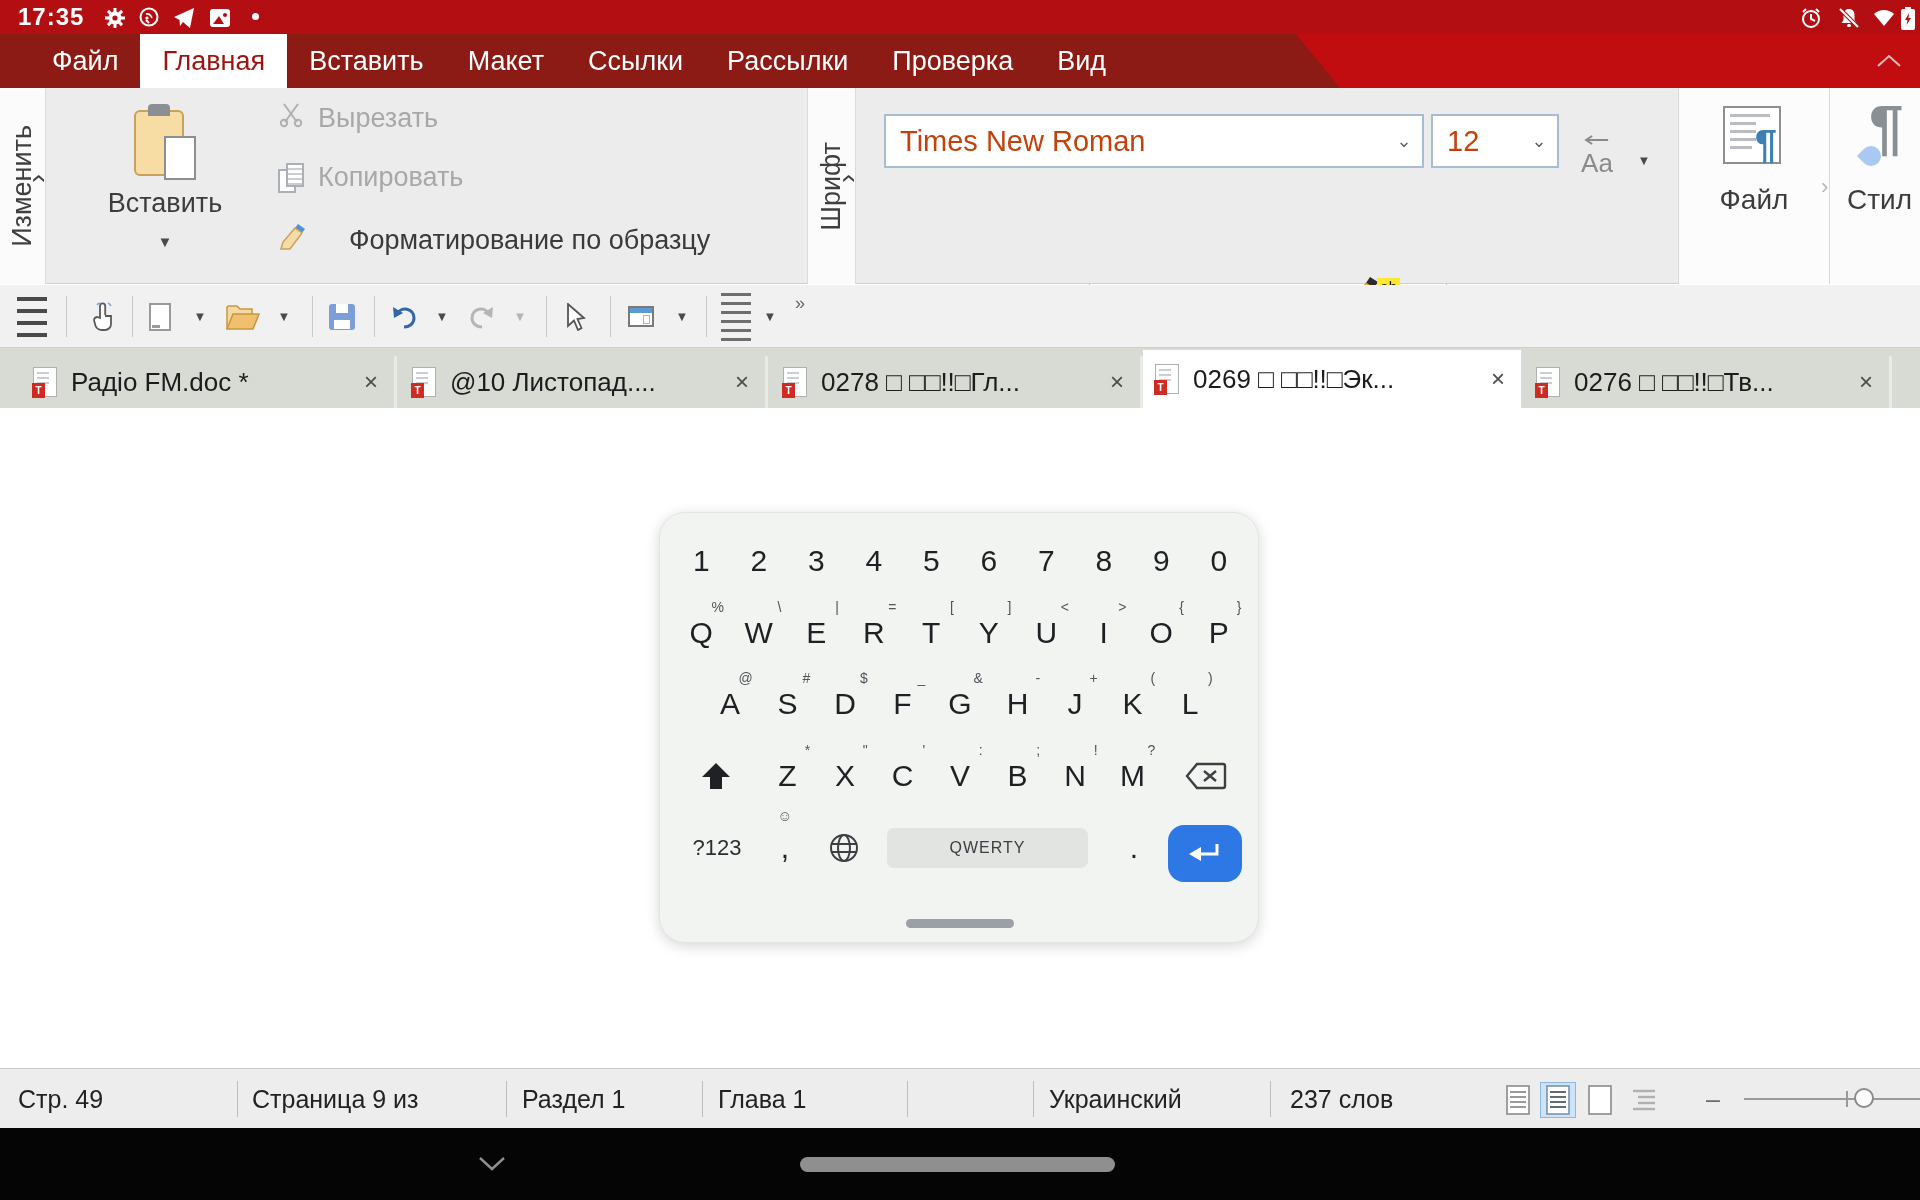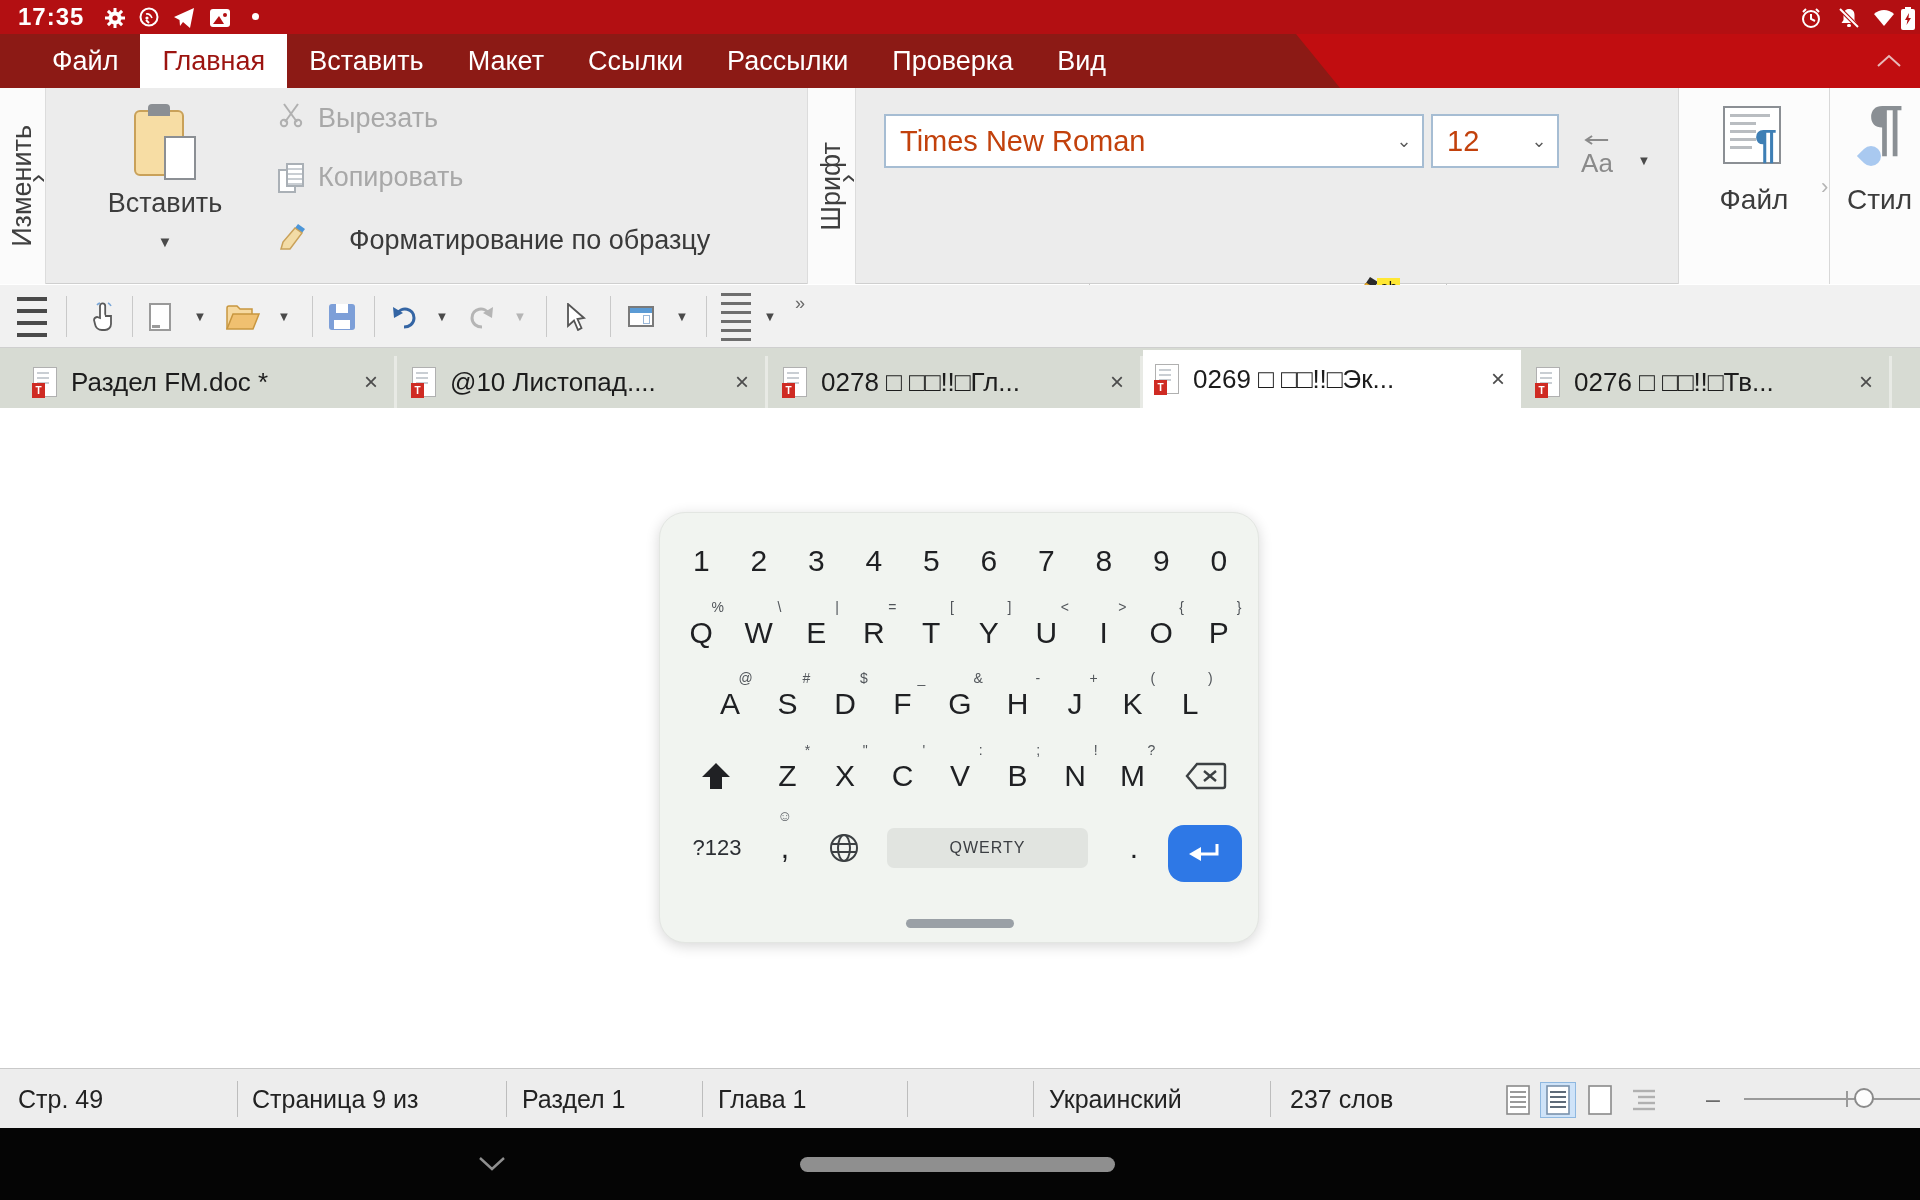--- a/index.html
+++ b/index.html
@@ -432,21 +432,21 @@
       </div>
     <span class="qat-more">»</span>
   </div>
 
   <div class="tabsrow">
     <div class="dtab" style="left:21px;width:376px;">
       <span class="ticon">
           <i></i>
           <span class="badge">T</span>
         </span>
-      <span class="ttl">Раздел FM.doc *</span>
+      <span class="ttl">Радіо FM.doc *</span>
       <span class="tclose">×</span>
     </div>
     <div class="dtab" style="left:400px;width:368px;">
       <span class="ticon">
           <i></i>
           <span class="badge">T</span>
         </span>
       <span class="ttl">@10 Листопад....</span>
       <span class="tclose">×</span>
     </div>

